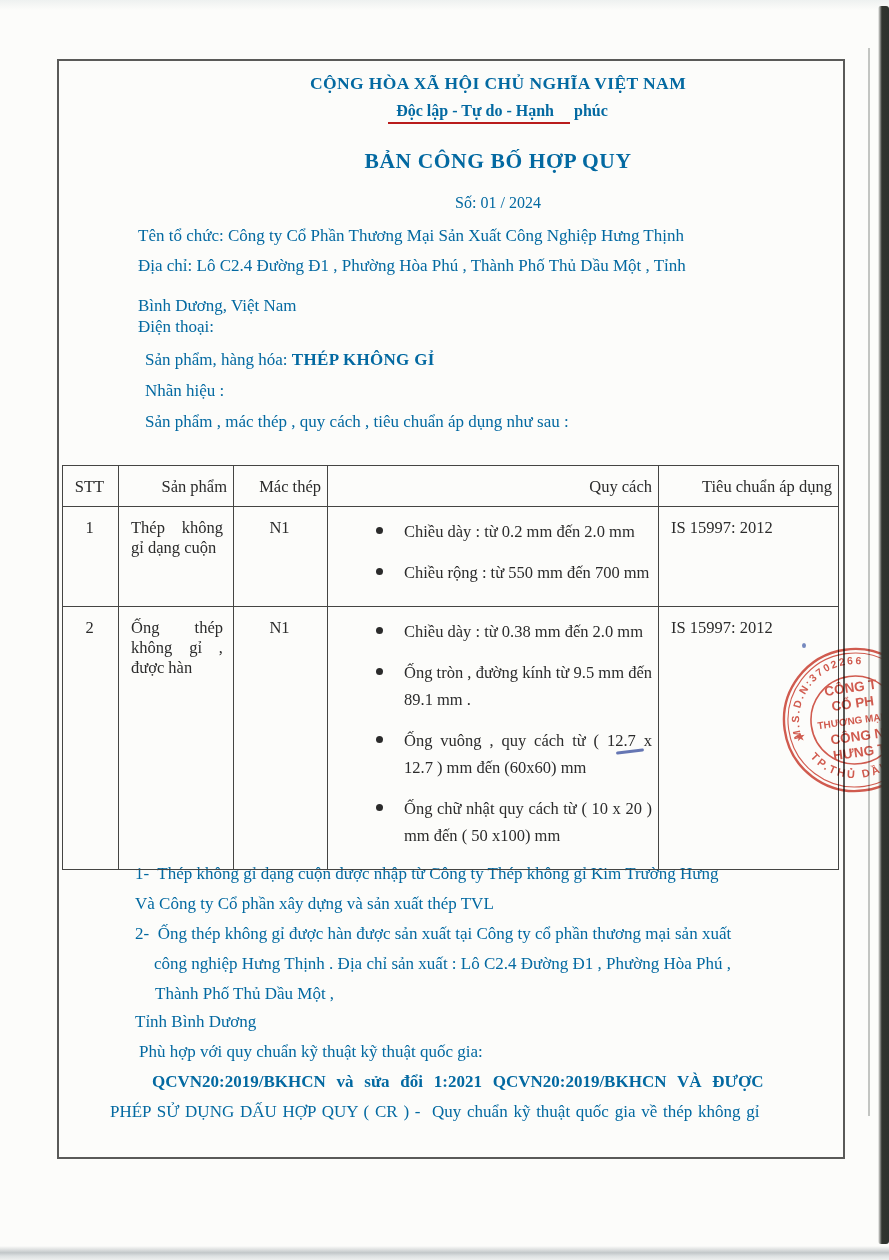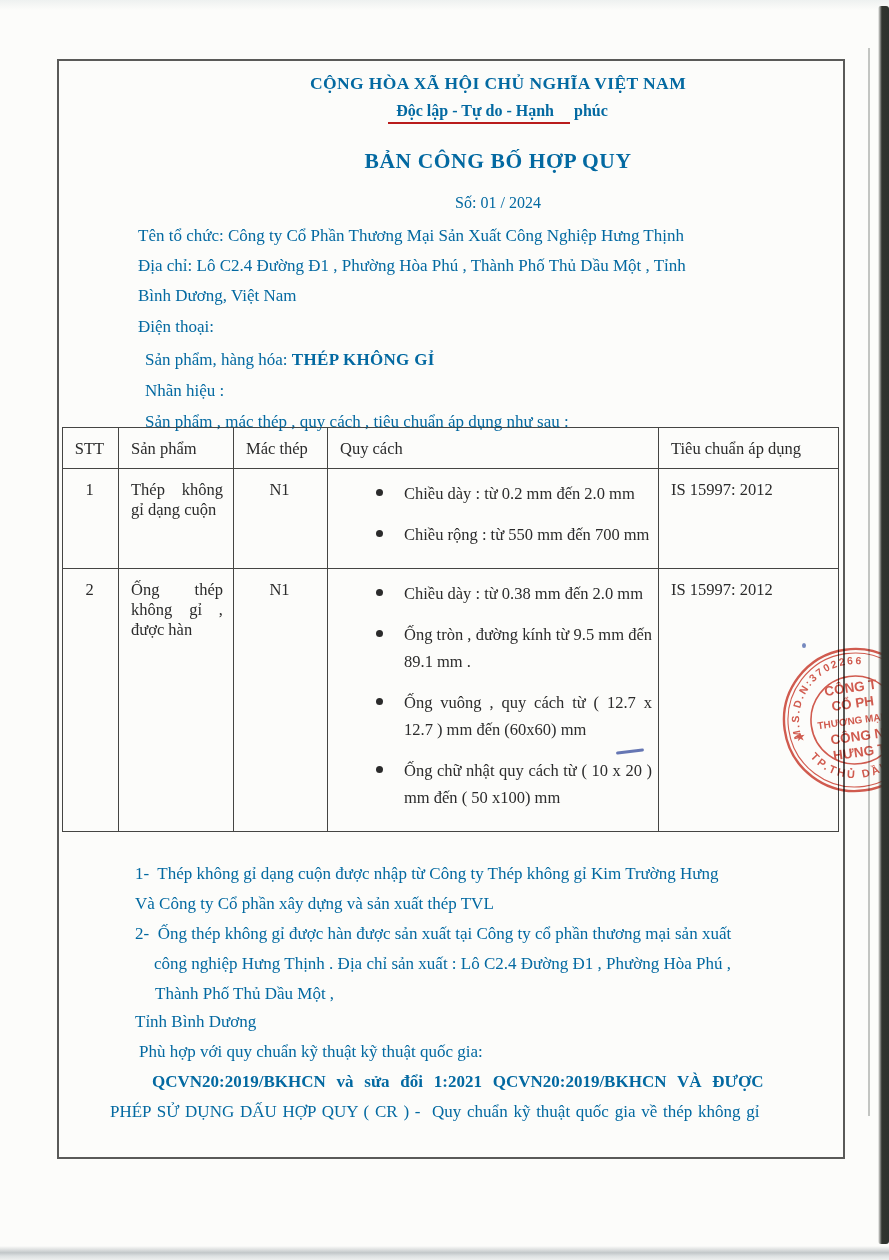--- a/index.html
+++ b/index.html
@@ -25,24 +25,24 @@
   .paper-line { left:868px; top:48px; width:2px; height:1068px; background:rgba(110,115,110,0.4); z-index:3; }
 
   .frame { left:57px; top:59px; width:788px; height:1100px; border:2px solid #5a5a58; background:transparent; }
 
   .nat-title { top:70px; font-size:17.5px; font-weight:bold; letter-spacing:0.4px; }
   .motto { top:98px; font-size:16px; font-weight:bold; }
   .motto-underline { border-bottom:2px solid #b91c1c; padding:0 16px 3px 8px; }
   .doc-title { top:148px; font-size:21.5px; font-weight:bold; letter-spacing:0.6px; }
   .doc-number { top:190px; font-size:16px; }
 
-  .spec-table { position:absolute; left:62px; top:427px; width:776px;
+  .spec-table { position:absolute; left:62px; top:465px; width:776px;
     border-collapse:collapse; table-layout:fixed; font-size:16.5px; color:#2b2b2b; z-index:2; }
   .spec-table th, .spec-table td { border:1.7px solid #454543; vertical-align:top; font-weight:normal; }
-  .spec-table th { text-align:left; padding:8px 6px 6px 12px; vertical-align:middle; }
+  .spec-table th { text-align:right; padding:8px 6px 6px 12px; vertical-align:middle; }
   .spec-table th.c, .spec-table td.c { text-align:center; padding-left:4px; }
   .spec-table td { padding:11px 6px 6px 12px; }
   td.justify { text-align:justify; padding-right:10px;font-family:Liberation Serif, serif; }
   ul.specs { list-style:none; }
   .spec-item { position:relative; padding-left:64px; margin-bottom:14px; }
   .bullet { position:absolute; left:36px; top:9px; width:7px; height:7px; border-radius:50%; background:#2b2b2b; }
   .spec-text { display:inline-block; width:248px; text-align:justify; line-height:27px; }
 
   .notes .line { font-size:17px; }
   .stretch1 { word-spacing:6.5px;font-weight:bold; }
@@ -64,21 +64,21 @@
 
 <div class="abs frame"></div>
 
 <div class="line centered nat-title">CỘNG HÒA XÃ HỘI CHỦ NGHĨA VIỆT NAM</div>
 <div class="line centered motto"><span class="motto-underline">Độc lập - Tự do - Hạnh</span><span> phúc</span></div>
 <div class="line centered doc-title">BẢN CÔNG BỐ HỢP QUY</div>
 <div class="line centered doc-number">Số: 01 / 2024</div>
 
 <div class="line" style="left:91px; top:223px;">Tên tổ chức: Công ty Cổ Phần Thương Mại Sản Xuất Công Nghiệp Hưng Thịnh</div>
 <div class="line" style="left:91px; top:253px;">Địa chỉ: Lô C2.4 Đường Đ1 , Phường Hòa Phú , Thành Phố Thủ Dầu Một , Tỉnh</div>
-<div class="line" style="left:91px; top:283px;">Bình Dương, Việt Nam</div>
+<div class="line" style="left:91px; top:293px;">Bình Dương, Việt Nam</div>
 <div class="line" style="left:91px; top:314px;">Điện thoại:</div>
 <div class="line" style="left:98px; top:347px;"><span>Sản phẩm, hàng hóa: </span><span style="font-weight:bold; letter-spacing:0.3px;">THÉP KHÔNG GỈ</span></div>
 <div class="line" style="left:98px; top:378px;">Nhãn hiệu :</div>
 <div class="line" style="left:98px; top:409px;">Sản phẩm , mác thép , quy cách , tiêu chuẩn áp dụng như sau :</div>
 
 <table class="spec-table">
   <colgroup>
     <col style="width:56px">
       <col style="width:115px">
       <col style="width:94px">

